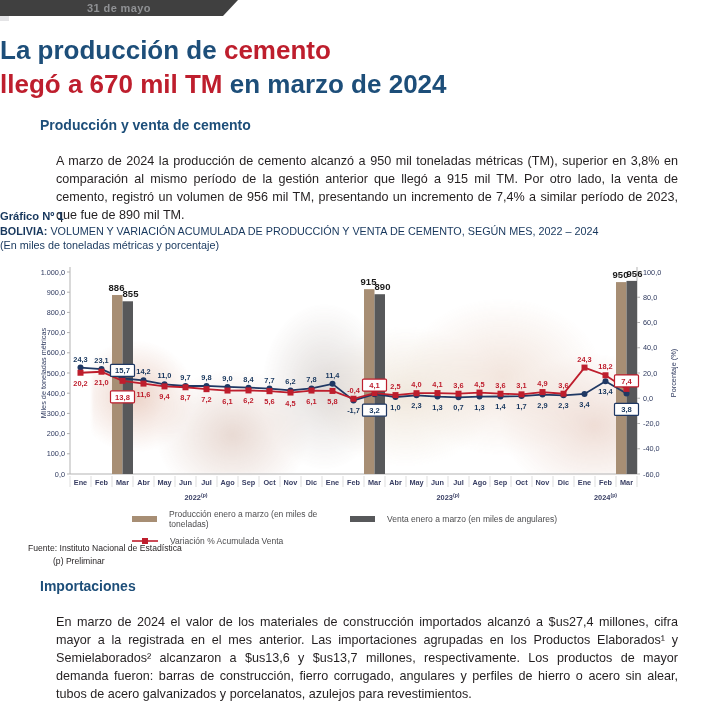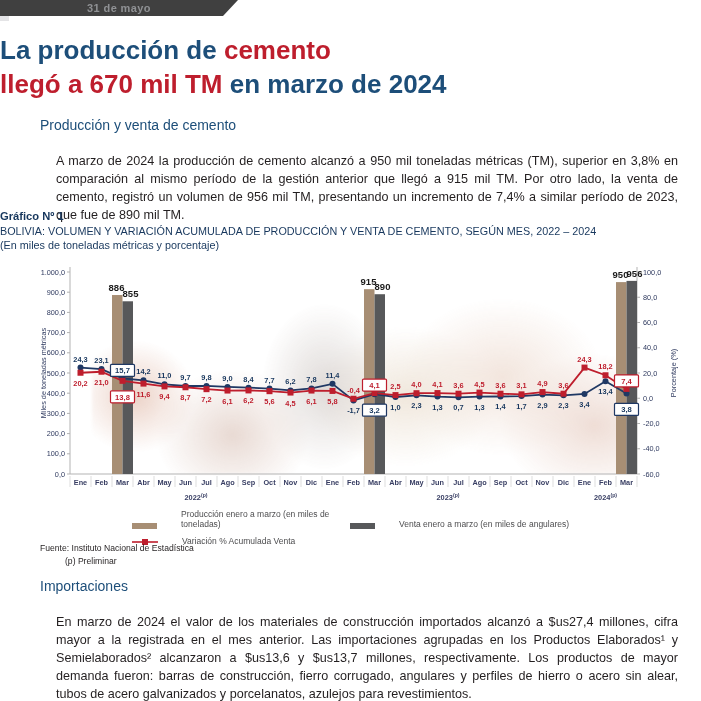--- a/index.html
+++ b/index.html
@@ -12,49 +12,49 @@
     clip-path:polygon(0 0,100% 0,calc(100% - 15px) 100%,0 100%);
     display:flex;align-items:center;justify-content:center;
     font-size:11px;font-weight:bold;color:#8f9194;letter-spacing:.4px;
   }
   .banner-tail{position:absolute;top:16px;left:0;width:9px;height:5px;background:#e4e4e6}
   .main-title{
     position:absolute;top:33px;left:0;width:100%;text-align:left;
     font-size:26px;line-height:34px;font-weight:600;color:#1d4e79;
   }
   .main-title .red{color:#be1e2d;font-weight:800}
-  .sec-head{position:absolute;left:40px;margin:0;font-size:14px;font-weight:normal;color:#1d4e79}
+  .sec-head{position:absolute;left:40px;margin:0;font-size:14px;font-weight:bold;color:#1d4e79}
   .body-text{position:absolute;left:40px;width:622px;margin:16px;font-size:12.6px;line-height:1.42;text-align:justify;color:#231f20}
   #sec1-head{top:117px}
   #sec1-body{top:137px}
   #sec2-head{top:578px}
   #sec2-body{top:598px}
   .chart-head{position:absolute;top:209px;left:0;width:100%;text-align:left;color:#17375d;font-size:10.8px;line-height:1.32}
   .chart-head .g-title{font-weight:bold;font-size:11.2px}
-  .chart-head .bold{font-weight:normal}
+  .chart-head .bold{font-weight:bold}
   .chart-wrap{position:absolute;top:258px;left:0;width:701px;height:250px}
   .chart-photo{
     position:absolute;left:92px;top:22px;width:540px;height:194px;opacity:.45;filter:blur(1.5px);
     background:
       radial-gradient(ellipse 85px 80px at 8% 60%, rgba(198,124,92,.75), transparent 70%),
       radial-gradient(ellipse 110px 95px at 26% 80%, rgba(172,118,94,.6), transparent 70%),
       radial-gradient(ellipse 90px 120px at 43% 55%, rgba(120,100,90,.5), transparent 70%),
       radial-gradient(ellipse 130px 100px at 58% 60%, rgba(214,190,160,.8), transparent 70%),
       radial-gradient(ellipse 140px 110px at 76% 50%, rgba(209,160,130,.6), transparent 72%),
       radial-gradient(ellipse 130px 100px at 93% 75%, rgba(190,120,90,.55), transparent 72%);
   }
   #chart-svg{position:absolute;left:0;top:0}
   .legend{position:absolute;top:509px;left:132px;width:470px;font-size:8.5px;color:#4d4d4f}
   .legend-row{display:grid;grid-template-columns:218px auto;margin-bottom:7px}
-  .legend-item{display:flex;align-items:flex-end;gap:24px}
+  .legend-item{display:flex;align-items:center;gap:12px}
   .swatch{width:25px;height:6px;flex:none}
   .swatch.prod{background:#a78e74}
   .swatch.venta{background:#57585a}
   .line-icon{flex:none}
-  .source{position:absolute;top:542px;left:40px;font-size:8.6px;line-height:1.5;color:#231f20}
+  .source{position:absolute;top:542px;left:28px;font-size:8.6px;line-height:1.5;color:#231f20}
   .source .p2{padding-left:25px}
 </style>
 </head>
 <body>
 
 <div class="banner">
   <span>31 de mayo</span>
 </div>
 <div class="banner-tail"></div>
 

